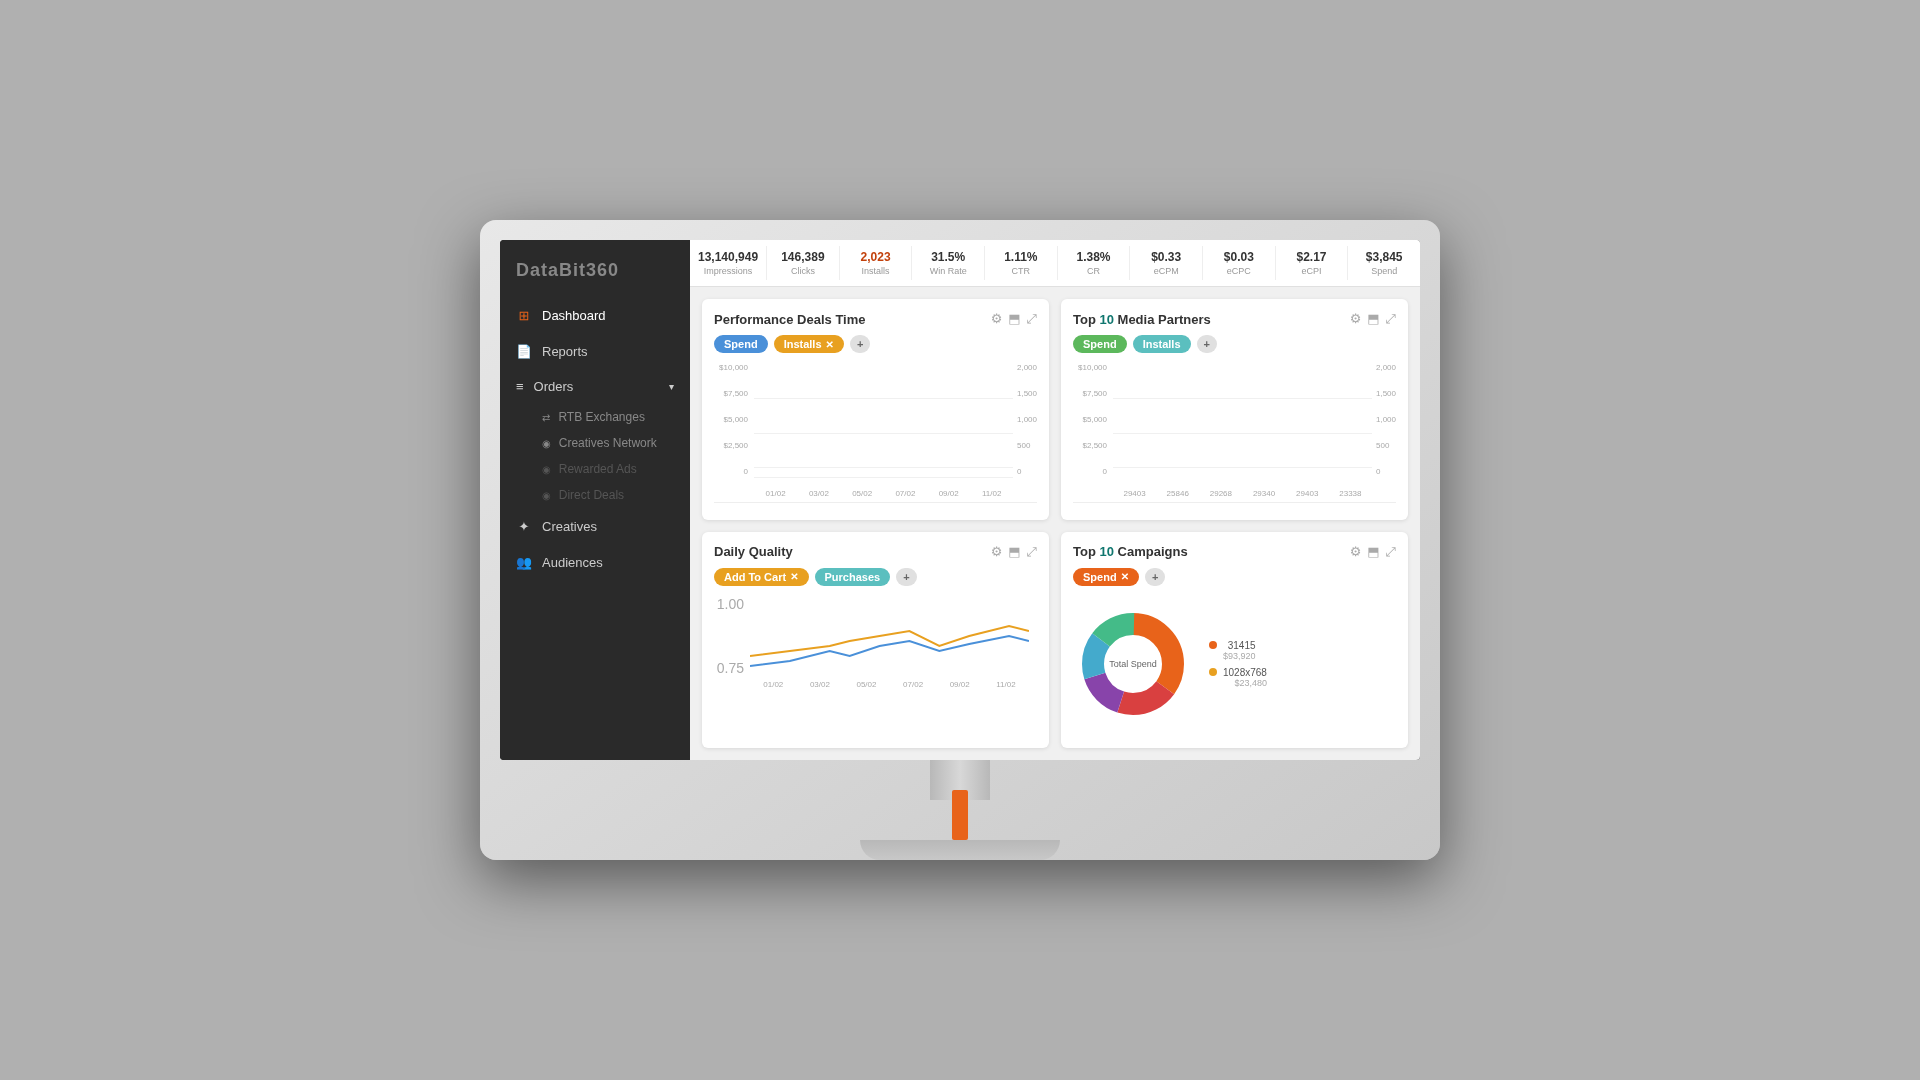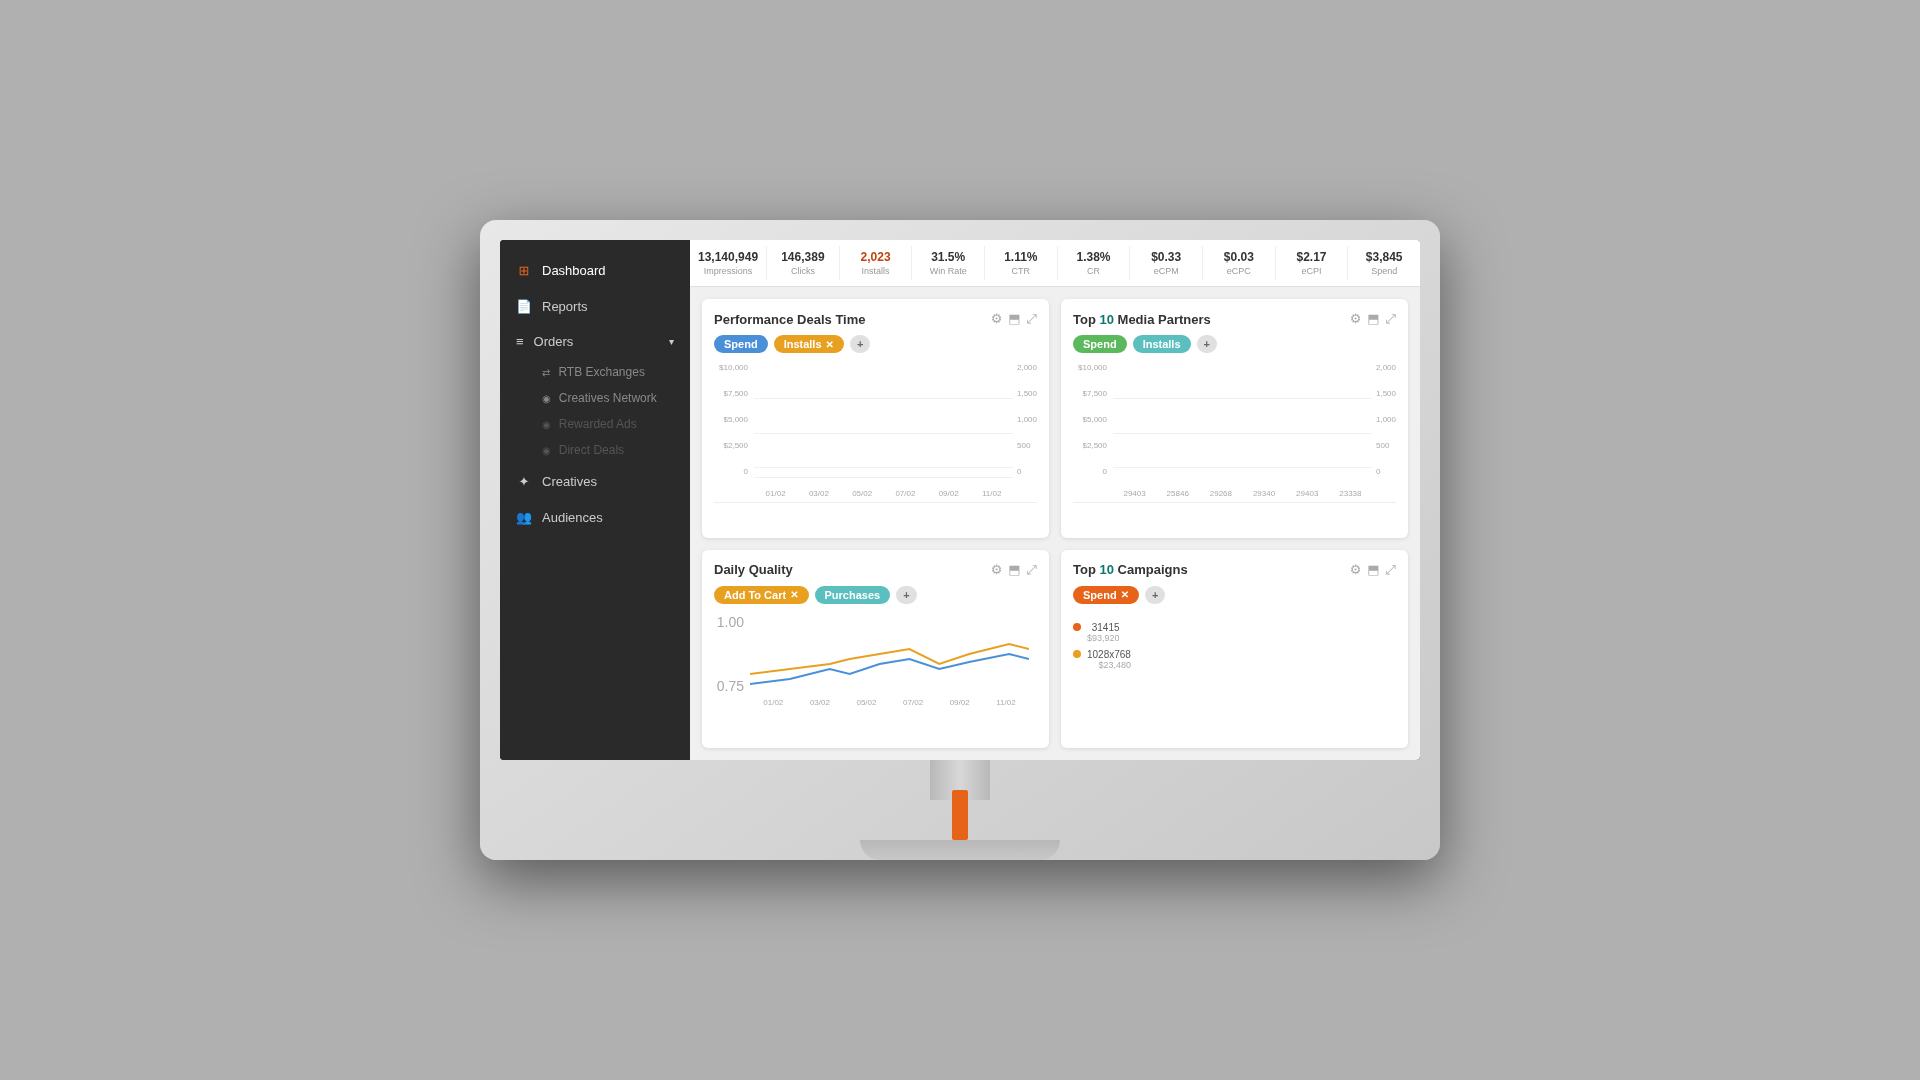--- a/index.html
+++ b/index.html
@@ -305,20 +305,23 @@
       margin-top: -10px;
     }
   </style>
 </head>
 <body>
 
 <div class="monitor-outer">
   <div class="screen">
 
     <div class="sidebar">
+      <div class="sidebar-logo">
+        <span>DataBit</span><span>360</span>
+      </div>
 
       <div class="sidebar-item active">
         <span class="icon orange">⊞</span>
         <span>Dashboard</span>
       </div>
       <div class="sidebar-item">
         <span class="icon">📄</span>
         <span>Reports</span>
       </div>
 
@@ -626,20 +629,32 @@
               <span>⤢</span>
             </div>
           </div>
           <div class="chart-filters">
             <button class="filter-btn red-orange">
               Spend <span class="close-x">✕</span>
             </button>
             <button class="filter-btn add">+</button>
           </div>
           <div class="donut-area">
+            <div class="donut-container">
+              <svg width="120" height="120" viewBox="0 0 120 120">
+
+                <circle cx="60" cy="60" r="40" fill="none" stroke="#e8631a" stroke-width="22" stroke-dasharray="88 163" stroke-dashoffset="0" transform="rotate(-90 60 60)"></circle>
+                <circle cx="60" cy="60" r="40" fill="none" stroke="#d94040" stroke-width="22" stroke-dasharray="50 201" stroke-dashoffset="-88" transform="rotate(-90 60 60)"></circle>
+                <circle cx="60" cy="60" r="40" fill="none" stroke="#8844aa" stroke-width="22" stroke-dasharray="38 213" stroke-dashoffset="-138" transform="rotate(-90 60 60)"></circle>
+                <circle cx="60" cy="60" r="40" fill="none" stroke="#44aacc" stroke-width="22" stroke-dasharray="38 213" stroke-dashoffset="-176" transform="rotate(-90 60 60)"></circle>
+                <circle cx="60" cy="60" r="40" fill="none" stroke="#44bb88" stroke-width="22" stroke-dasharray="38 213" stroke-dashoffset="-214" transform="rotate(-90 60 60)"></circle>
+                <circle cx="60" cy="60" r="28" fill="white"></circle>
+              </svg>
+              <div class="donut-label">Total Spend</div>
+            </div>
             <div class="donut-legend">
               <div class="legend-item">
                 <div class="legend-dot" style="background:#e8631a;"></div>
                 <div>
                   <div class="legend-text">31415</div>
                   <div class="legend-sub">$93,920</div>
                 </div>
               </div>
               <div class="legend-item">
                 <div class="legend-dot" style="background:#e8a020;"></div>

